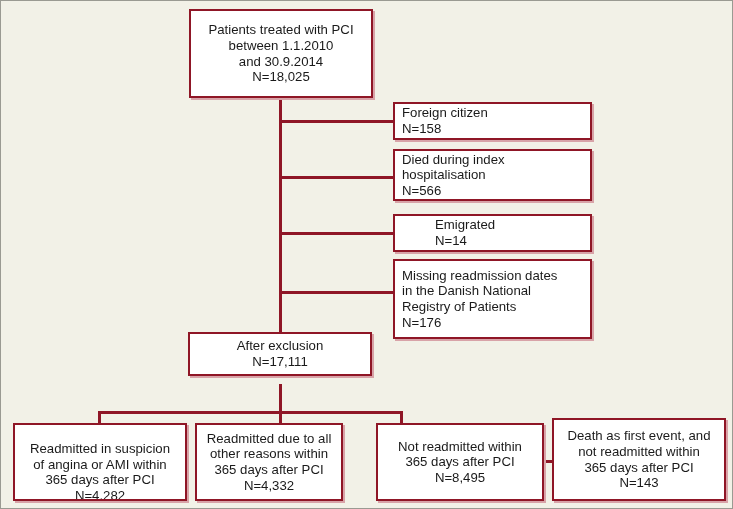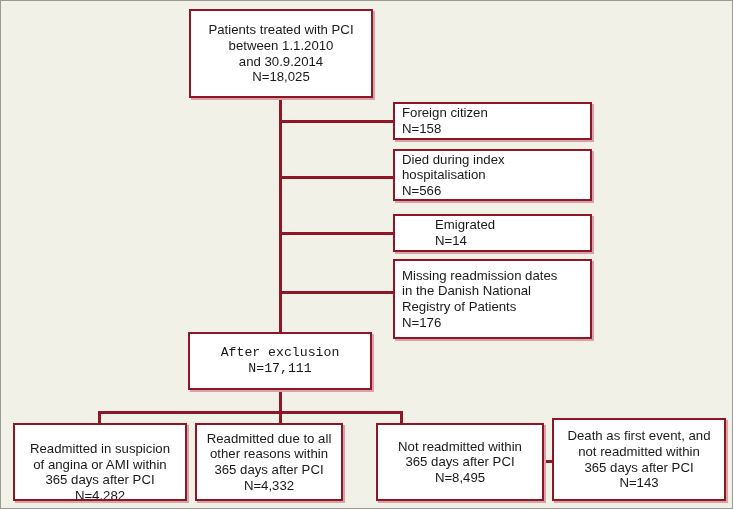--- a/index.html
+++ b/index.html
@@ -96,21 +96,21 @@
     <span class="line">N=14</span>
   </div>
 
   <div class="box left" style="left:392px; top:258px; width:199px; height:80px;">
     <span class="line">Missing readmission dates</span>
     <span class="line">in the Danish National</span>
     <span class="line">Registry of Patients</span>
     <span class="line">N=176</span>
   </div>
 
-  <div class="box center" style="left:187px; top:331px; width:184px; height:58px;font-family:Liberation Mono, monospace;">
+  <div class="box center" style="left:187px; top:331px; width:184px; height:44px;">
     <span class="line">After exclusion</span>
     <span class="line">N=17,111</span>
   </div>
 
   <div class="box center" style="left:12px; top:422px; width:174px; height:78px;justify-content:space-between;">
     <span class="line">Readmitted in suspicion</span>
     <span class="line">of angina or AMI within</span>
     <span class="line">365 days after PCI</span>
     <span class="gap"></span>
     <span class="line">N=4,282</span>

